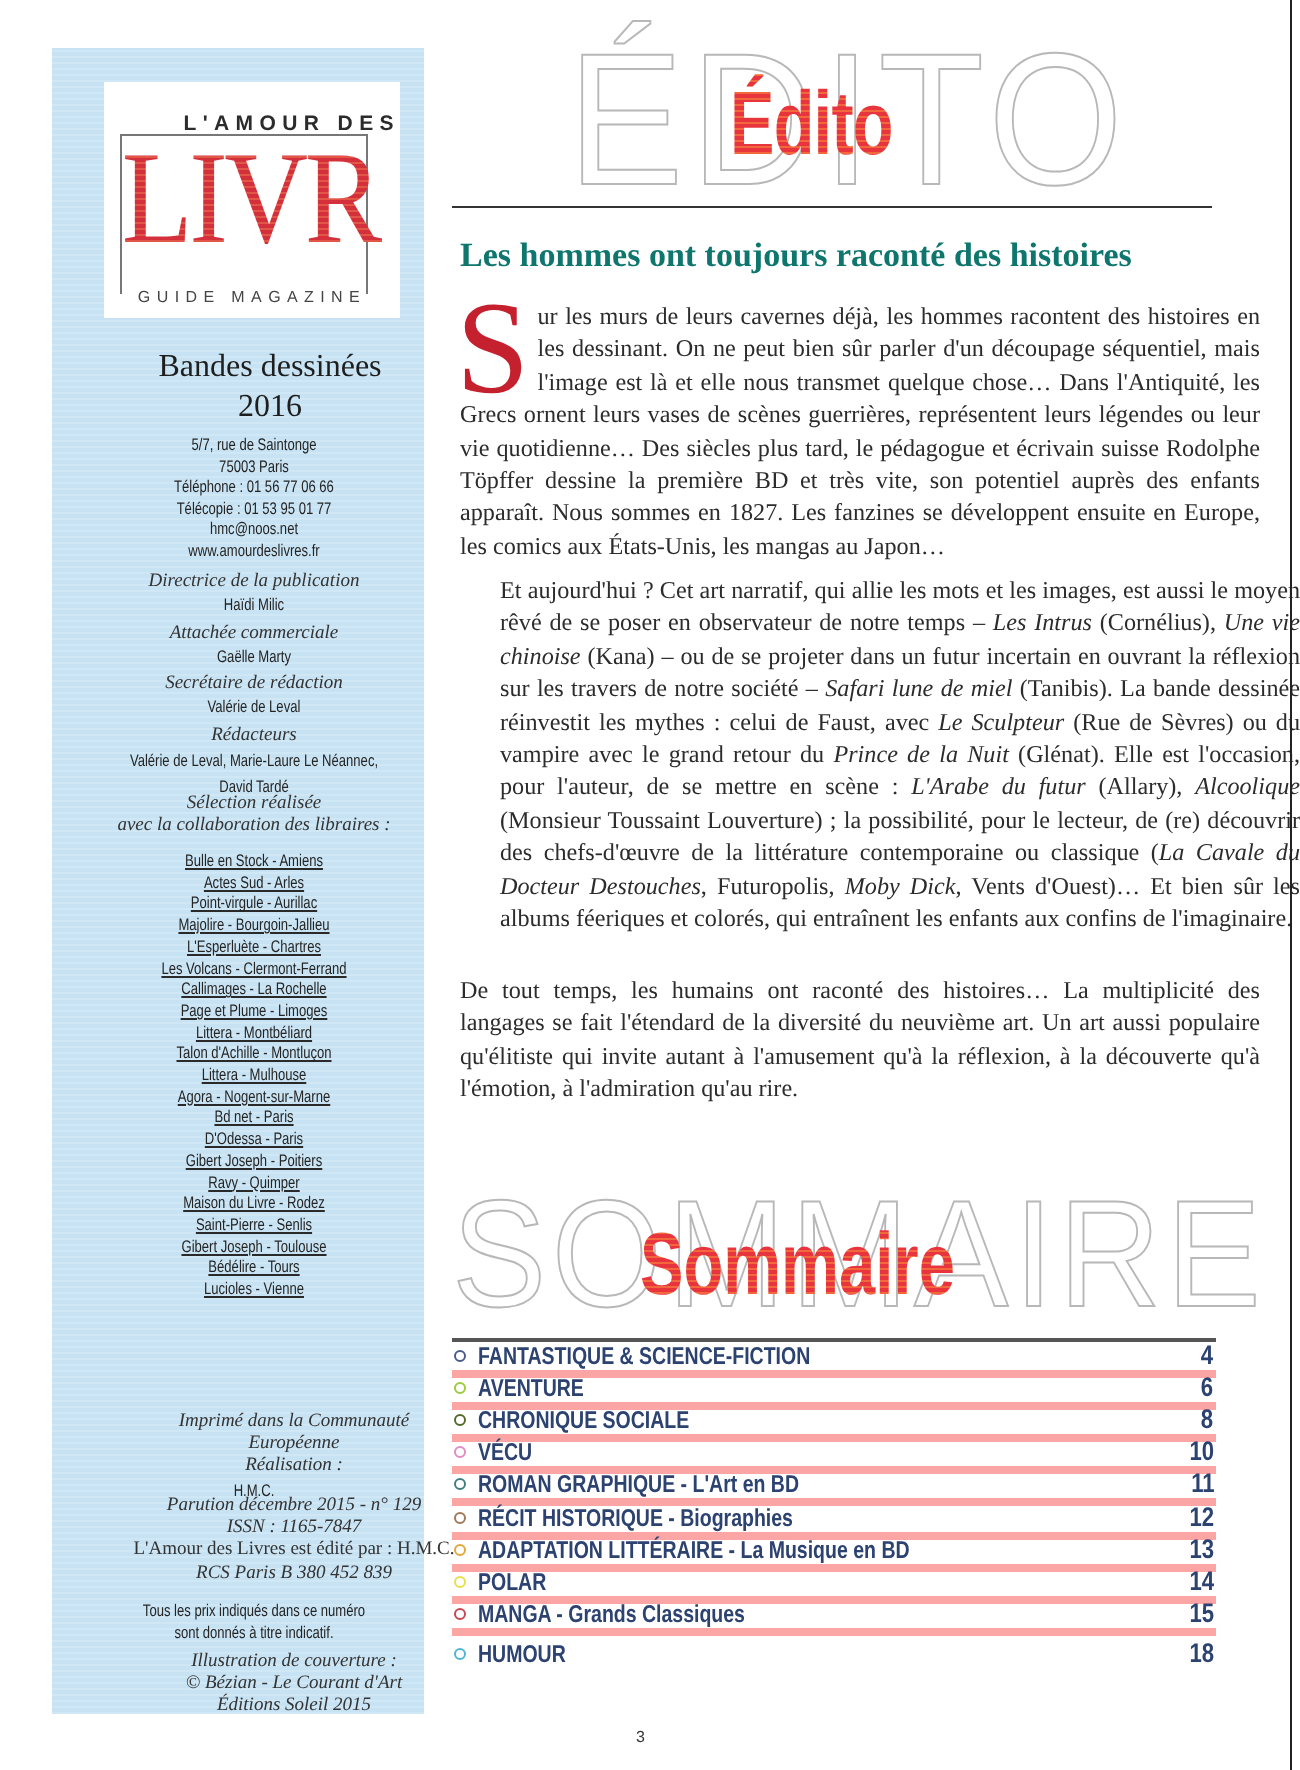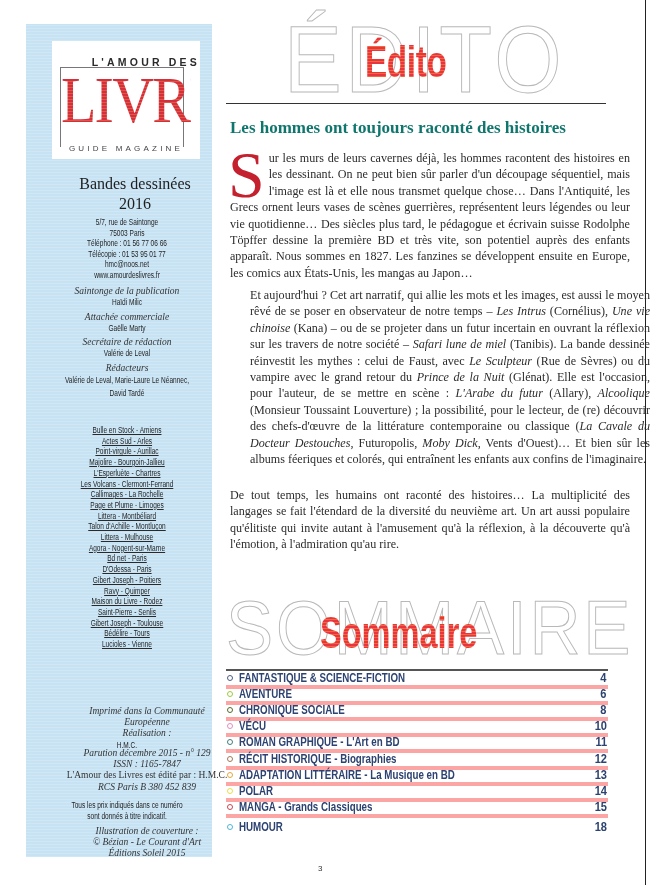--- a/index.html
+++ b/index.html
@@ -132,38 +132,42 @@
     <div class="cond">5/7, rue de Saintonge</div>
     <div class="cond">75003 Paris</div>
     <div class="cond">Téléphone : 01 56 77 06 66</div>
     <div class="cond">Télécopie : 01 53 95 01 77</div>
     <div class="cond">hmc@noos.net</div>
     <div class="cond">www.amourdeslivres.fr</div>
   </div>
 
   <div class="sb-block" style="top:262px;">
     <div class="role">
-      <div class="ital">Saintonge de la publication</div>
+      <div class="ital">Directrice de la publication</div>
       <div class="cond">Haïdi Milic</div>
     </div>
     <div class="role">
       <div class="ital">Attachée commerciale</div>
       <div class="cond">Gaëlle Marty</div>
     </div>
     <div class="role">
       <div class="ital">Secrétaire de rédaction</div>
       <div class="cond">Valérie de Leval</div>
     </div>
     <div class="role">
       <div class="ital">Rédacteurs</div>
       <div class="cond" style="line-height:13px;">Valérie de Leval, Marie-Laure Le Néannec,</div>
       <div class="cond" style="line-height:13px;">David Tardé</div>
     </div>
   </div>
 
+  <div class="sb-block" style="top:373px;">
+    <div class="ital">Sélection réalisée</div>
+    <div class="ital">avec la collaboration des libraires :</div>
+  </div>
 
   <div class="sb-block librairies" style="top:401px;text-decoration:underline;" id="librairies">
       <div class="cond">Bulle en Stock - Amiens</div>
       <div class="cond">Actes Sud - Arles</div>
       <div class="cond">Point-virgule - Aurillac</div>
       <div class="cond">Majolire - Bourgoin-Jallieu</div>
       <div class="cond">L'Esperluète - Chartres</div>
       <div class="cond">Les Volcans - Clermont-Ferrand</div>
       <div class="cond">Callimages - La Rochelle</div>
       <div class="cond">Page et Plume - Limoges</div>

